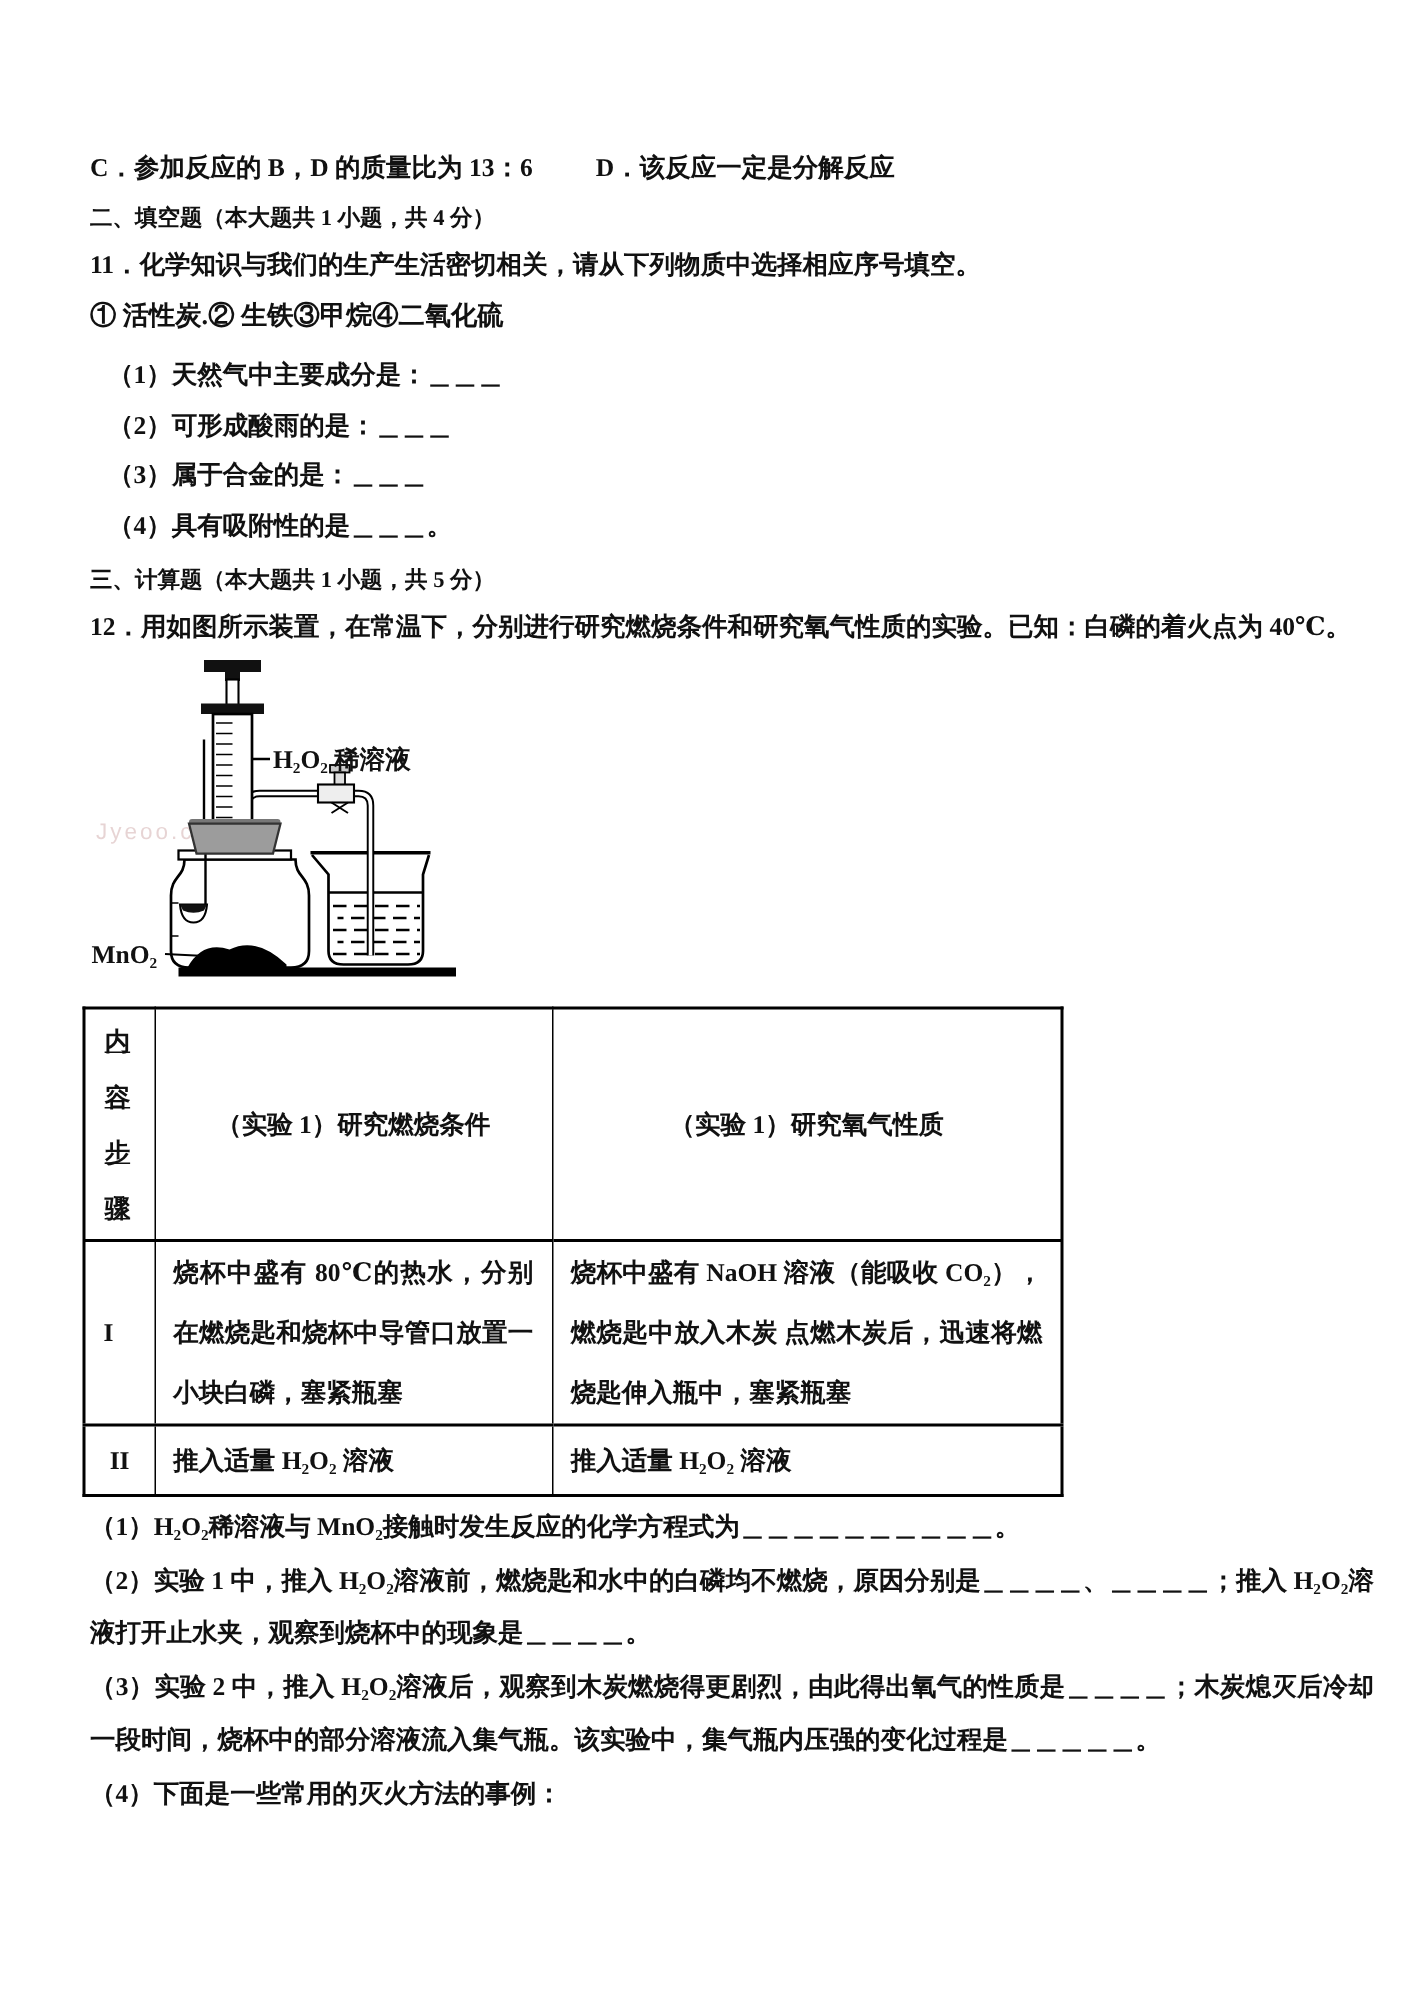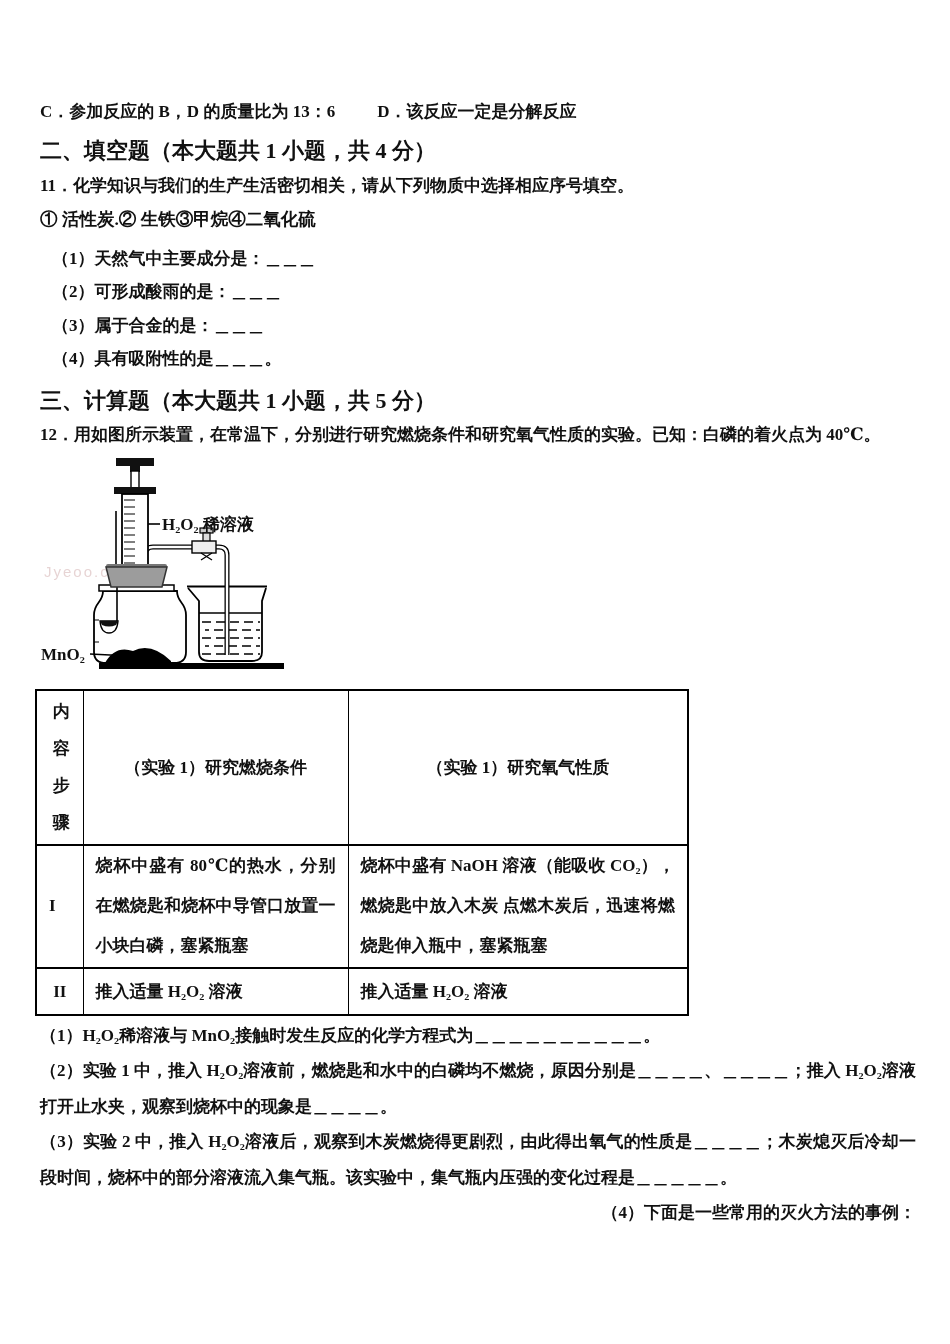--- a/index.html
+++ b/index.html
@@ -1,49 +1,49 @@
 <!DOCTYPE html>
 <html><head>
 <meta charset="utf-8">
 <style>
   html,body{margin:0;padding:0;background:#fff;}
   body{width:950px;height:1344px;overflow:hidden;}
   .page{
     box-sizing:border-box;width:950px;height:1344px;
-    padding:101px 34px 0 40px;
+    padding:101px 34px 0 60px;
     font-family:"Liberation Serif","DejaVu Serif",serif;
     font-weight:700;font-size:17px;color:#111;line-height:1.25;
   }
   p{margin:0;}
   .opt-line{margin-bottom:15px;}
   .dgap{margin-left:42px;}
-  .h2{margin-bottom:10px;font-size:22px;}
+  .h2{margin-bottom:10px;font-size:15px;}
   .stem{margin-bottom:13px;}
   .subopts{margin-bottom:11px;font-size:17.5px;}
   .blanks p{line-height:33.5px;padding-left:12px;}
   .blanks{margin-bottom:11px;}
   .stem12{margin-bottom:6px;}
   svg.diagram{display:block;margin-left:-6px;}
   .dlabel{font-size:17px;font-weight:700;fill:#111;font-family:"Liberation Serif","DejaVu Serif",serif;}
   .wm{font-size:15px;font-weight:400;fill:#c9a0a0;fill-opacity:.45;font-family:"Liberation Sans",sans-serif;letter-spacing:2px;}
   table.exp{border-collapse:collapse;margin:12px 0 0 -5px;table-layout:fixed;width:652px;background:#fff;border:2px solid #000;}
   table.exp td{border:1px solid #000;padding:0 12px;vertical-align:middle;font-size:17px;font-weight:700;}
   tr.hrow{height:155px;}
   tr.r1{height:123px;}
   tr.r2{height:47px;}
   tr.hrow td{border-bottom:2.5px solid #000;}
   tr.r1 td{border-bottom:2.5px solid #000;line-height:40px;text-align:justify;}
   td.thickR{border-right:2.5px solid #000;}
-  td.corner{padding:0;text-align:right;}
+  td.corner{padding:0;text-align:left;text-decoration:underline;}
   td.corner div{width:20px;margin:0 auto;line-height:37px;word-break:break-all;font-size:17px;}
   td.step{text-align:center;font-size:18px;padding:0;}
   td.hcell{padding-left:14px;text-align:center;}
   .parts{margin-top:2px;}
   .parts p{line-height:35.5px;text-align:justify;}
-  .parts p.noj{text-align:right;}
+  .parts p.noj{text-align:left;}
 </style>
 </head>
 <body>
 
 <div class="page">
 
   <p class="opt-line">
     <span>C．参加反应的 B，D 的质量比为 13：6</span><span class="dgap">D．该反应一定是分解反应</span>
   </p>
 

